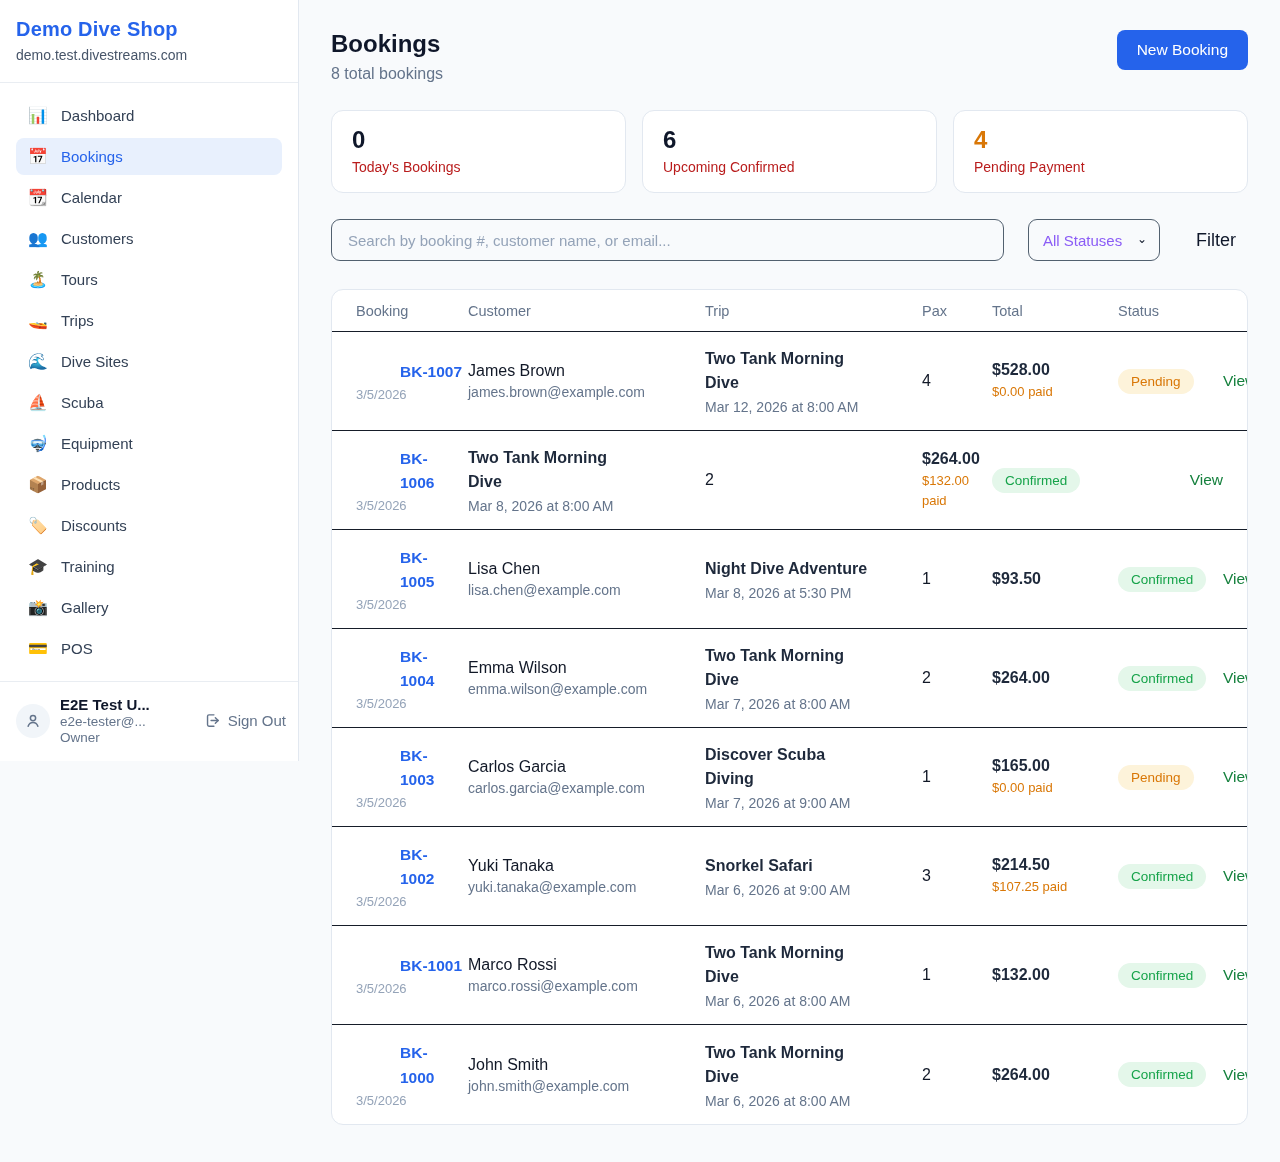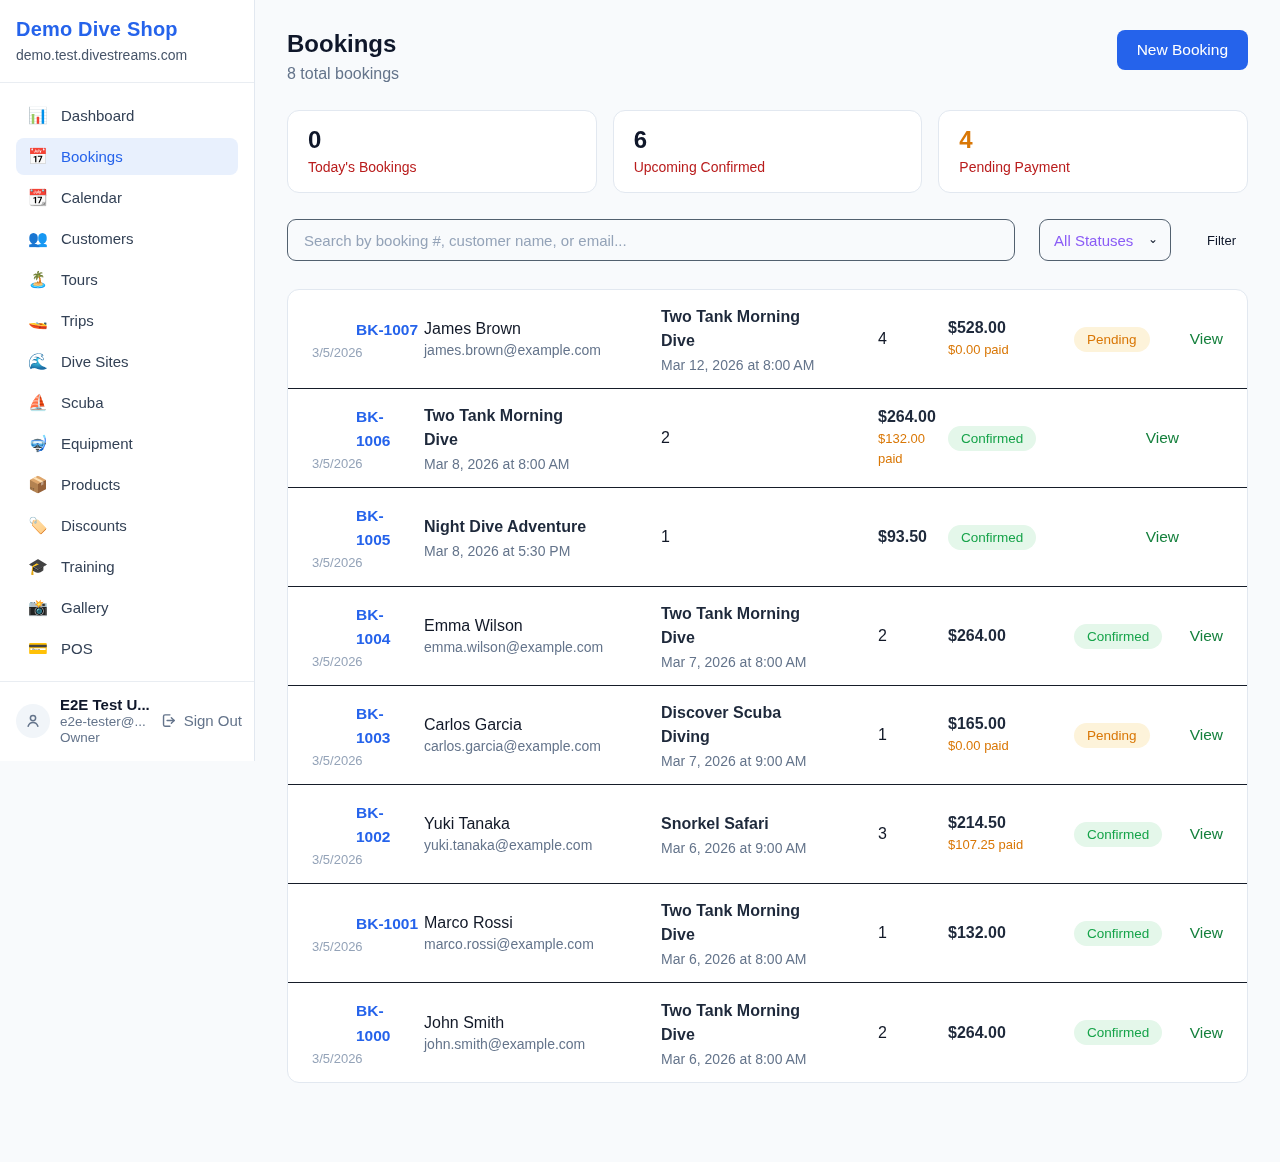--- a/index.html
+++ b/index.html
@@ -4,21 +4,21 @@
 <style>
   * { margin:0; padding:0; box-sizing:border-box; }
   html,body { width:1280px; }
   body {
     font-family:"Liberation Sans","DejaVu Sans",sans-serif;
     background:#f8fafc; color:#0f172a; min-height:1162px;
   }
   .app { display:flex; align-items:flex-start; }
 
   
-  .sidebar { width:255px; background:#ffffff; border-right:1px solid #e2e8f0; flex-shrink:0; }
+  .sidebar { width:299px; background:#ffffff; border-right:1px solid #e2e8f0; flex-shrink:0; }
   .sidebar-header { padding:18px 16px 19px; border-bottom:1px solid #e9edf2; }
   .shop-name { color:#2563eb; font-size:20px; font-weight:700; letter-spacing:.2px; }
   .shop-domain { color:#475569; font-size:14px; margin-top:6px; }
   .nav { padding:14px 16px 10px; }
   .nav-item { display:flex; align-items:center; gap:13px; padding:9px 12px; border-radius:8px;
     font-size:15px; color:#334155; margin-bottom:4px; cursor:pointer; }
   .nav-item.active { background:#e8f0fd; color:#2563eb; font-weight:500; }
   .nav-icon { width:20px; font-size:16px; text-align:center; flex-shrink:0; }
   .user-section { border-top:1px solid #e9edf2; padding:14px 12px 16px 16px; display:flex; align-items:center; gap:10px; }
   .avatar { width:34px; height:34px; border-radius:50%; background:#f1f5f9; display:flex;
@@ -46,21 +46,21 @@
   .filters { display:flex; gap:24px; margin-top:26px; align-items:center; }
   .search-input { flex:1; height:42px; border:1px solid #52606f; border-radius:9px; padding:0 16px;
     font-size:15px; color:#0f172a; background:#f8fafc; font-family:inherit; outline:none; }
   .search-input::placeholder { color:#94a3b8; }
   .select-wrap { position:relative; }
   .status-select { appearance:none; -webkit-appearance:none; height:42px; border:1px solid #52606f;
     border-radius:9px; padding:0 36px 0 14px; font-size:15px; color:#8b5cf6; background:#f8fafc;
     font-family:inherit; cursor:pointer; outline:none; }
   .chevron { position:absolute; right:13px; top:50%; transform:translateY(-54%); font-size:12px;
     color:#0f172a; pointer-events:none; }
-  .filter-btn { background:none; border:none; font-size:13px; color:#0f172a; font-weight:500;
+  .filter-btn { background:none; border:none; font-size:18px; color:#0f172a; font-weight:500;
     padding:0 12px; cursor:pointer; font-family:inherit; }
 
   
   .table-card { margin-top:28px; background:#fff; border:1px solid #e2e8f0; border-radius:12px; overflow:hidden; }
   .thead, .trow { display:grid; grid-template-columns:112px 237px 217px 70px 126px 105px 1fr;
     padding:0 24px; align-items:center; }
   .thead { height:42px; border-bottom:1px solid #161d29; color:#64748b; font-size:14.5px; }
   .trow { min-height:99px; border-bottom:1px solid #161d29; padding:14px 24px; }
   .trow:last-child { border-bottom:none; }
   .bk-id { color:#2563eb; font-size:15.5px; font-weight:600; text-decoration:none;
@@ -197,20 +197,29 @@
     <div class="filters">
       <input class="search-input" type="text" placeholder="Search by booking #, customer name, or email..." style="">
       <div class="select-wrap">
         <select class="status-select"><option value="All Statuses" selected="">All Statuses</option></select>
         <span class="chevron">⌄</span>
       </div>
       <button class="filter-btn">Filter</button>
     </div>
 
     <div class="table-card">
+      <div class="thead">
+          <span class="th">Booking</span>
+          <span class="th">Customer</span>
+          <span class="th">Trip</span>
+          <span class="th">Pax</span>
+          <span class="th">Total</span>
+          <span class="th">Status</span>
+          <span class="th"></span>
+        </div>
       <div id="table-body">
           <div class="trow">
             <div class="cell"><a class="bk-id">BK-1007</a><div class="bk-date">3/5/2026</div></div>
             <div class="cell">
               <div class="cust-name">James Brown</div>
               <div class="cust-email">james.brown@example.com</div>
             </div>
             <div class="cell">
               <div class="trip-name">Two Tank Morning
 Dive</div>
@@ -242,20 +251,24 @@
               <div class="paid-val">$132.00
 paid</div>
             </div>
             <div class="cell"><span class="badge confirmed">Confirmed</span></div>
             <a class="view-link">View</a>
           </div>
           <div class="trow">
             <div class="cell"><a class="bk-id">BK-
 1005</a><div class="bk-date">3/5/2026</div></div>
             <div class="cell">
+              <div class="cust-name">Lisa Chen</div>
+              <div class="cust-email">lisa.chen@example.com</div>
+            </div>
+            <div class="cell">
               <div class="trip-name">Night Dive Adventure</div>
               <div class="trip-date">Mar 8, 2026 at 5:30 PM</div>
             </div>
             <div class="cell">
               <div class="pax-val">1</div>
             </div>
             <div class="cell">
               <div class="total-val">$93.50</div>
             </div>
             <div class="cell"><span class="badge confirmed">Confirmed</span></div>

